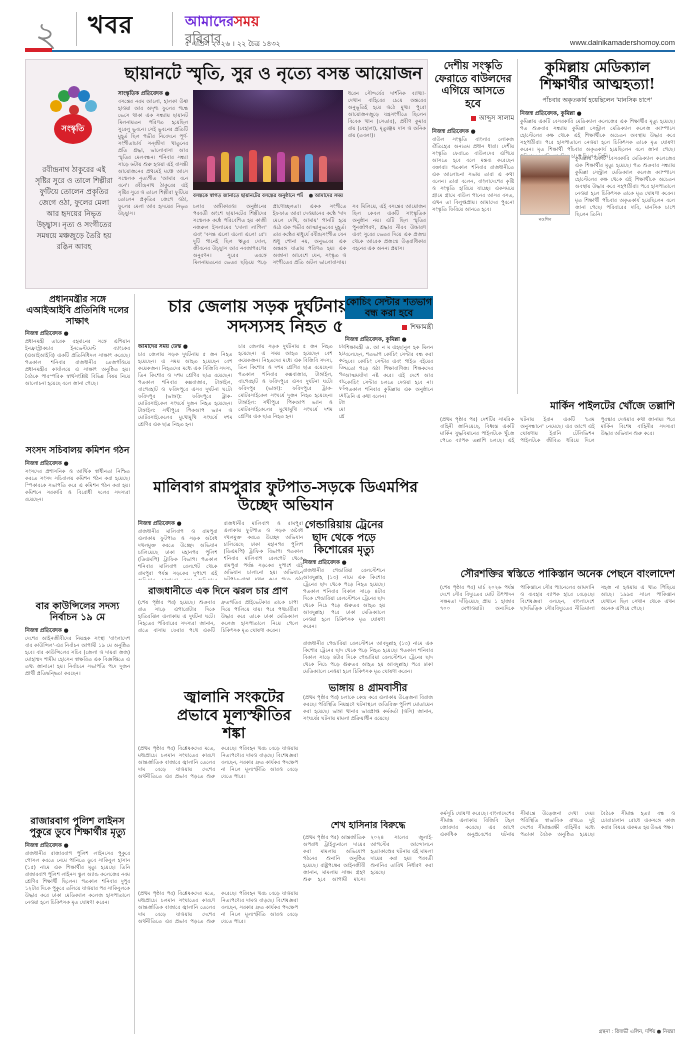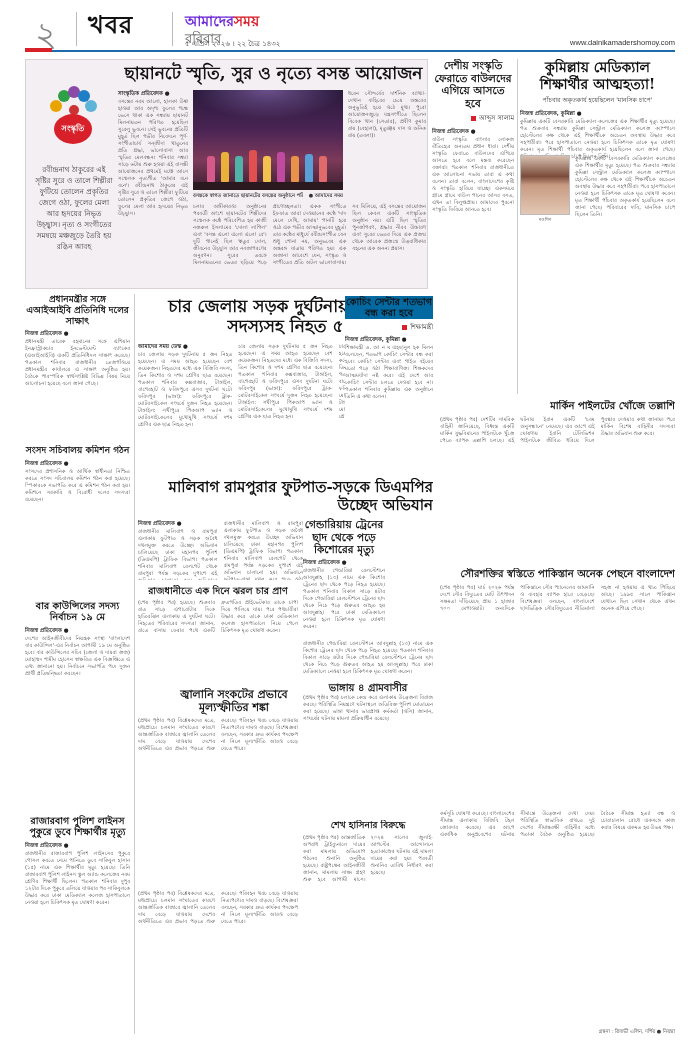--- a/index.html
+++ b/index.html
@@ -173,21 +173,21 @@
   <p class="body-text" style="column-count:3;column-gap:6px;height:140px;margin-top:4px;">(প্রথম পৃষ্ঠার পর) দেশটির সামরিক বাহিনী জানিয়েছে, বিধ্বস্ত একটি মার্কিন যুদ্ধবিমানের পাইলটকে খুঁজে পেতে ব্যাপক তল্লাশি চলছে। এই ঘটনায় ইরান একটি 'চরম অনুসন্ধানে' নেমেছে। এর আগে এই ঘোষণায় ইরানি টেলিভিশন পাইলটকে জীবিত ধরিয়ে দিলে পুরস্কার দেওয়ার কথা জানায়। পরে মার্কিন বিশেষ বাহিনীর সদস্যরা উদ্ধার অভিযান শুরু করে।</p>
 </article>
 
 <article class="art" style="left:25px; top:445px; width:105px; height:150px;">
   <h2 class="hl" style="font-size:9px;">সংসদ সচিবালয় কমিশন গঠন</h2>
   <div class="byline" style="margin-top:4px;">নিজস্ব প্রতিবেদক ●</div>
   <p class="body-text">সংসদের প্রশাসনিক ও আর্থিক স্বাধীনতা নিশ্চিত করতে সংসদ সচিবালয় কমিশন গঠন করা হয়েছে। স্পিকারকে সভাপতি করে এ কমিশন গঠন করা হয়। কমিশনে সরকারি ও বিরোধী দলের সদস্যরা রয়েছেন।</p>
 </article>
 
 <article class="art" style="left:138px; top:496px; width:160px; height:84px;"></article>
-<h2 class="hl art" style="left:138px; top:478px; width:295px; font-size:15px;text-align:right;">মালিবাগ রামপুরার ফুটপাত-সড়কে ডিএমপির উচ্ছেদ অভিযান</h2>
+<h2 class="hl art" style="left:138px; top:478px; width:295px; font-size:15px;">মালিবাগ রামপুরার ফুটপাত-সড়কে ডিএমপির উচ্ছেদ অভিযান</h2>
 <article class="art" style="left:138px; top:520px; width:165px; height:60px;">
   <div class="cols">
     <div>
       <div class="byline">নিজস্ব প্রতিবেদক ●</div>
       <p class="body-text">রাজধানীর মালিবাগ ও রামপুরা এলাকায় ফুটপাত ও সড়ক অবৈধ দখলমুক্ত করতে উচ্ছেদ অভিযান চালিয়েছে ঢাকা মহানগর পুলিশ (ডিএমপি) ট্রাফিক বিভাগ। গতকাল শনিবার মালিবাগ রেলগেট থেকে রামপুরা পর্যন্ত সড়কের দুপাশে এই অভিযান চালানো হয়। অভিযানে ফুটপাত-রাস্তা দখল করে গড়ে ওঠা অবৈধ দোকান উচ্ছেদ করা হয় এবং বেশকিছু মালামাল জব্দ করে পুলিশ। উচ্ছেদ অভিযানে নেতৃত্ব দেওয়া স্পেশাল মেট্রোপলিটন ম্যাজিস্ট্রেট বলেন, গত ১৩ মার্চ পর্যায়ক্রমে দেওয়া হয়েছিল।</p>
     </div>
     <div>
         <p class="body-text">রাজধানীর মালিবাগ ও রামপুরা এলাকায় ফুটপাত ও সড়ক অবৈধ দখলমুক্ত করতে উচ্ছেদ অভিযান চালিয়েছে ঢাকা মহানগর পুলিশ (ডিএমপি) ট্রাফিক বিভাগ। গতকাল শনিবার মালিবাগ রেলগেট থেকে রামপুরা পর্যন্ত সড়কের দুপাশে এই অভিযান চালানো হয়। অভিযানে ফুটপাত-রাস্তা দখল করে গড়ে ওঠা অবৈধ দোকান উচ্ছেদ করা হয় এবং বেশকিছু মালামাল জব্দ করে পুলিশ। উচ্ছেদ অভিযানে নেতৃত্ব দেওয়া স্পেশাল মেট্রোপলিটন ম্যাজিস্ট্রেট বলেন, গত ১৩ মার্চ পর্যায়ক্রমে দেওয়া হয়েছিল।</p>
       </div>
   </div>
@@ -215,21 +215,21 @@
   <p class="body-text" style="column-count:3;column-gap:6px;height:220px;margin-top:4px;">(শেষ পৃষ্ঠার পর) মার্চ ২০২৬ পর্যন্ত দেশে সৌর বিদ্যুতের মোট উৎপাদন সক্ষমতা দাঁড়িয়েছে প্রায় ১ হাজার ৭০০ মেগাওয়াট। অন্যদিকে পাকিস্তানে সৌর প্যানেলের আমদানি ও ব্যবহার ব্যাপক হারে বেড়েছে। বিশেষজ্ঞরা বলছেন, বাংলাদেশে ছাদভিত্তিক সৌরবিদ্যুতের নীতিমালা সহজ না হওয়ায় এ খাত পিছিয়ে আছে। ১৯৯৫ সালে পাকিস্তান যেখানে ছিল সেখান থেকে এখন অনেক এগিয়ে গেছে।</p>
 </article>
 
 <article class="art" style="left:303px; top:640px; width:130px; height:120px;">
   <p class="body-text" style="height:42px;">রাজধানীর গেন্ডারিয়া রেলস্টেশনে আবদুল্লাহ (১৩) নামে এক কিশোর ট্রেনের ছাদ থেকে পড়ে নিহত হয়েছে। গতকাল শনিবার বিকাল সাড়ে ৪টার দিকে গেন্ডারিয়া রেলস্টেশনে ট্রেনের ছাদ থেকে নিচে পড়ে গুরুতর আহত হয় আবদুল্লাহ। পরে ঢাকা মেডিক্যালে নেওয়া হলে চিকিৎসক মৃত ঘোষণা করেন।</p>
   <h2 class="hl" style="font-size:10px;">ভাঙ্গায় ৪ গ্রামবাসীর</h2>
   <p class="body-text">(প্রথম পৃষ্ঠার পর) চলাকে কেন্দ্র করে এলাকায় উত্তেজনা বিরাজ করছে। পরিস্থিতি নিয়ন্ত্রণে ঘটনাস্থলে অতিরিক্ত পুলিশ মোতায়েন করা হয়েছে। ভাঙ্গা থানার ভারপ্রাপ্ত কর্মকর্তা (ওসি) জানান, সংঘর্ষের ঘটনায় মামলা প্রক্রিয়াধীন রয়েছে।</p>
 </article>
 
 <article class="art" style="left:138px; top:688px; width:160px; height:200px;">
-  <h2 class="hl" style="font-size:11px;margin-left:32px;">জ্বালানি সংকটের প্রভাবে মূল্যস্ফীতির শঙ্কা</h2>
+  <h2 class="hl" style="font-size:15px;margin-left:32px;">জ্বালানি সংকটের প্রভাবে মূল্যস্ফীতির শঙ্কা</h2>
   <p class="body-text" style="column-count:2;column-gap:6px;height:185px;margin-top:3px;">(প্রথম পৃষ্ঠার পর) বিশ্লেষকদের মতে, মধ্যপ্রাচ্যে চলমান সংঘাতের কারণে আন্তর্জাতিক বাজারে জ্বালানি তেলের দাম বেড়ে যাওয়ায় দেশের অর্থনীতিতে এর প্রভাব পড়তে শুরু করেছে। পরিবহন খরচ বেড়ে যাওয়ায় নিত্যপণ্যের দামও বাড়ছে। বিশেষজ্ঞরা বলছেন, সরকার দ্রুত কার্যকর পদক্ষেপ না নিলে মূল্যস্ফীতি আরও বেড়ে যেতে পারে।</p>
 </article>
 
 <article class="art" style="left:440px; top:810px; width:235px; height:220px;">
   <p class="body-text" style="column-count:3;column-gap:6px;height:220px;">কর্মসূচি ঘোষণা করেছে। বাংলাদেশের সীমান্ত এলাকায় বিজিবি টহল জোরদার করেছে। এর আগে একাধিক অনুপ্রবেশের ঘটনায় সীমান্তে উত্তেজনা দেখা দেয়। পরিস্থিতি স্বাভাবিক রাখতে দুই দেশের সীমান্তরক্ষী বাহিনীর মধ্যে পতাকা বৈঠক অনুষ্ঠিত হয়েছে। বৈঠকে সীমান্ত হত্যা বন্ধ ও চোরাচালান রোধে একসঙ্গে কাজ করার বিষয়ে একমত হয় উভয় পক্ষ।</p>
 </article>
 
 <article class="art" style="left:303px; top:820px; width:130px; height:210px;">
   <h2 class="hl" style="font-size:9px;">শেখ হাসিনার বিরুদ্ধে</h2>
   <p class="body-text" style="column-count:2;column-gap:5px;height:195px;margin-top:3px;">(প্রথম পৃষ্ঠার পর) আন্তর্জাতিক অপরাধ ট্রাইব্যুনালে দায়ের করা মামলায় অভিযোগ গঠনের শুনানি অনুষ্ঠিত হয়েছে। রাষ্ট্রপক্ষের আইনজীবী জানান, মামলায় সাক্ষ্য গ্রহণ শুরু হবে আগামী মাসে। ২০২৪ সালের জুলাই-আগস্টের আন্দোলনে হত্যাকাণ্ডের ঘটনায় এই মামলা দায়ের করা হয়। পরবর্তী শুনানির তারিখ নির্ধারণ করা হয়েছে।</p>

